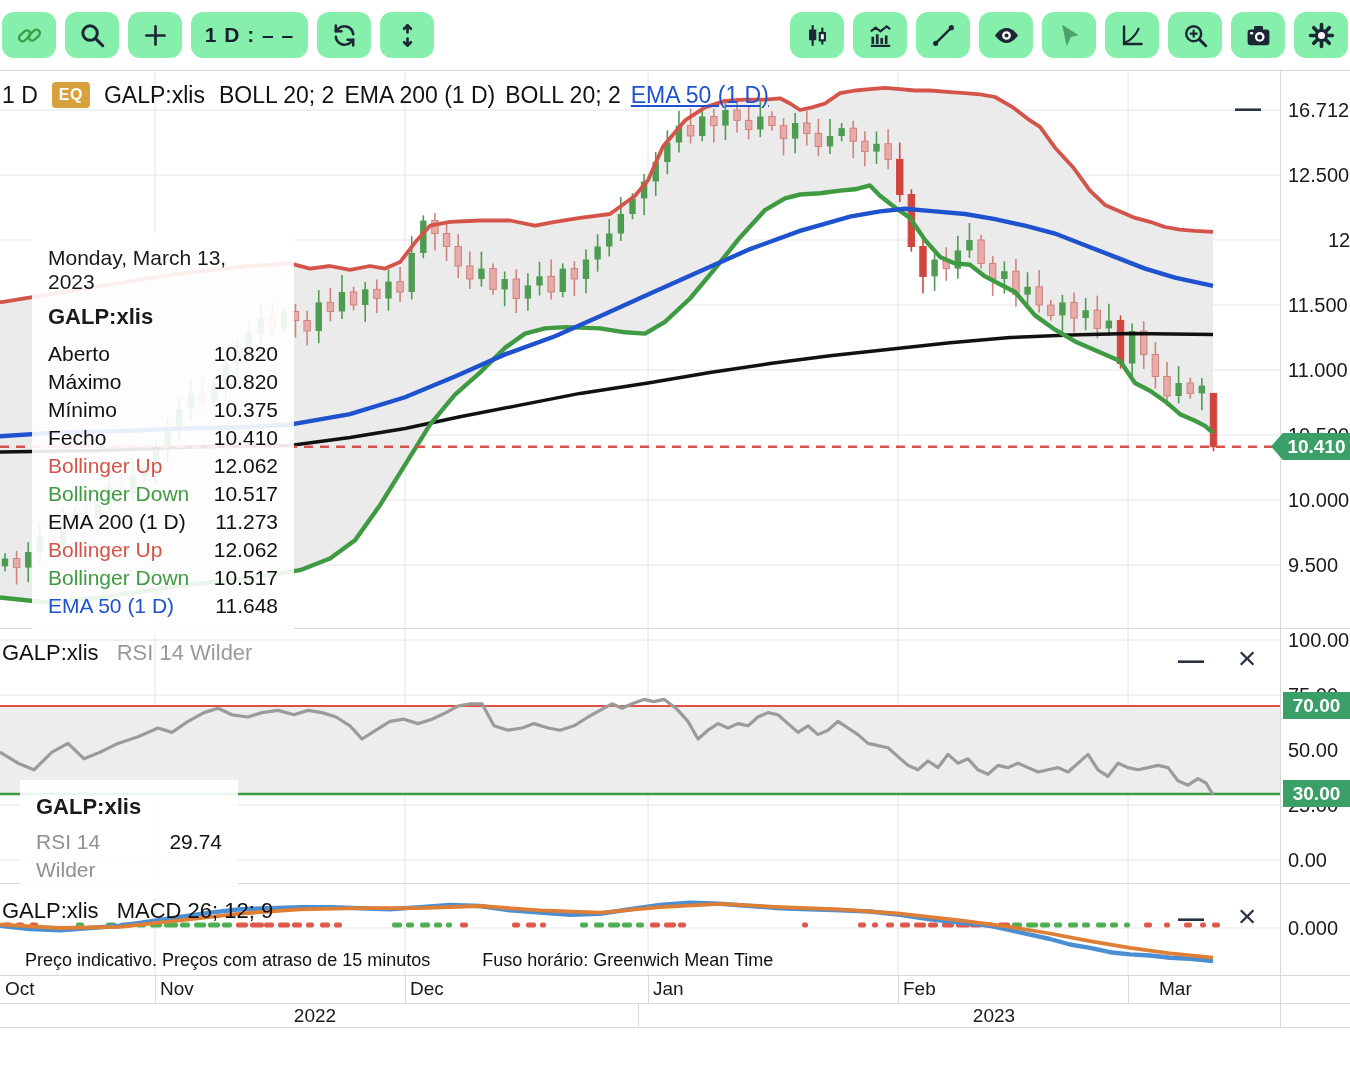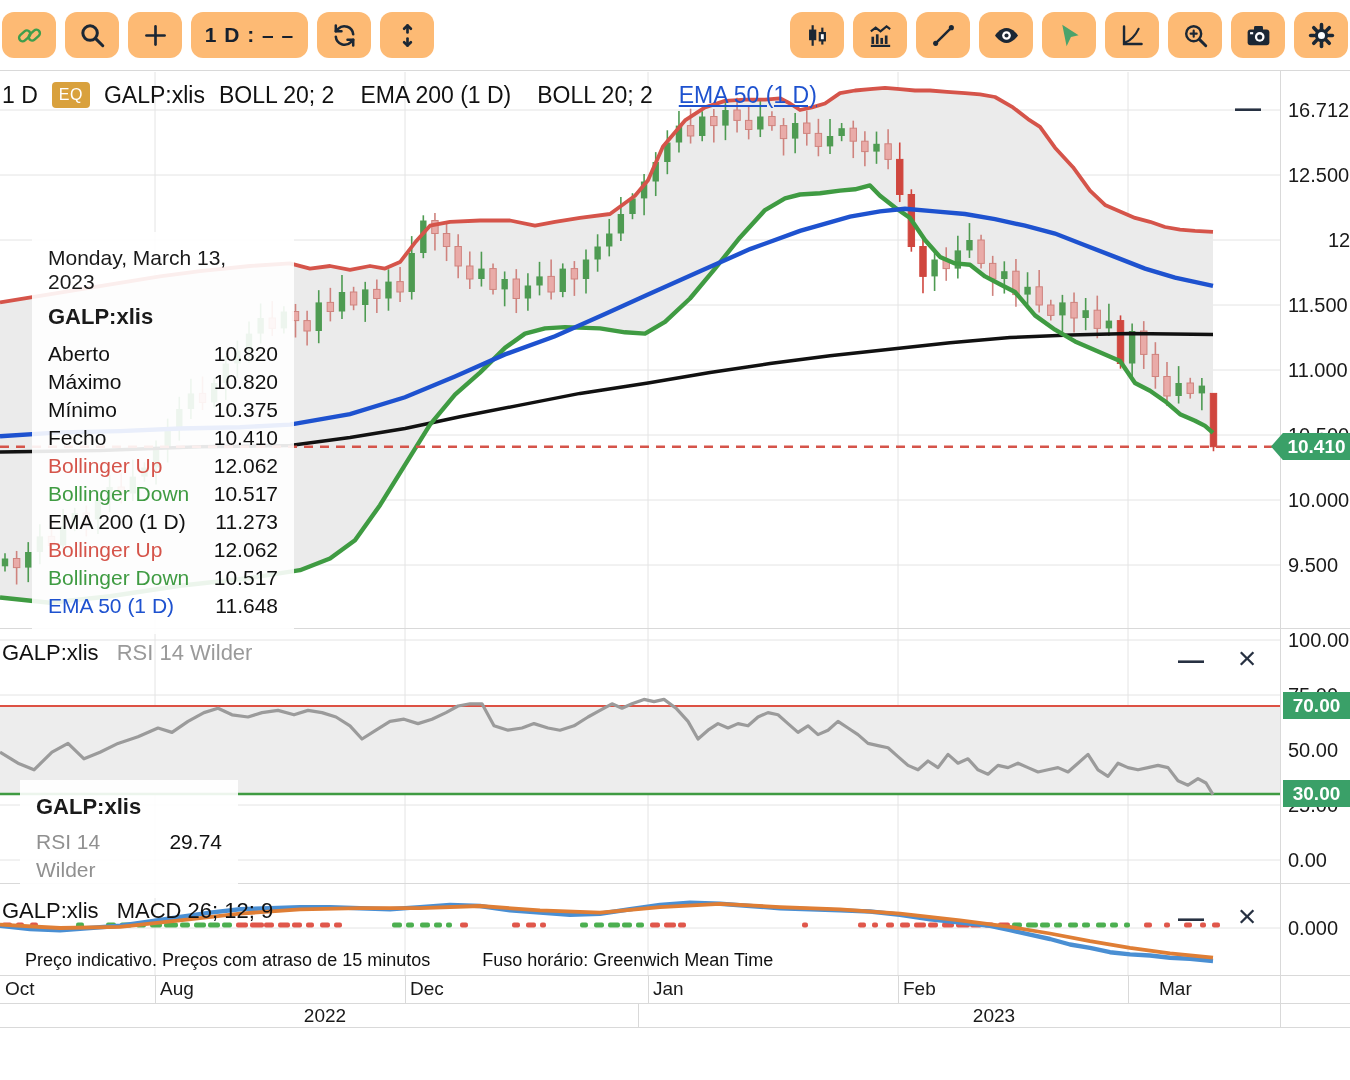--- a/index.html
+++ b/index.html
@@ -5,28 +5,28 @@
   * { box-sizing: border-box; margin: 0; padding: 0; }
   html,body { width:1350px; height:1080px; background:#fff; overflow:hidden; position:relative;
               font-family:"Liberation Sans", sans-serif; color:#1a1a1a; }
   svg.panel { position:absolute; left:0; }
   .grid { stroke:#e4e4e4; stroke-width:1; }
   .sep  { position:absolute; background:#d9d9d9; }
   
   #toolbar { position:absolute; left:0; top:0; width:1350px; height:70px; background:#fff; z-index:40; }
   .tb-group { position:absolute; top:12px; display:flex; gap:9px; }
   #tb-left { left:2px; } #tb-right { right:2px; }
-  .tb-btn { width:54px; height:46px; background:#fdba74; border-radius:12px;
+  .tb-btn { width:54px; height:46px; background:#86efac; border-radius:12px;
             display:flex; align-items:center; justify-content:center; }
   .tb-btn svg { width:29px; height:29px; }
   .tb-btn.wide { width:117px; font-size:21px; font-weight:600; color:#16202e; letter-spacing:1px; }
   
   #legend { position:absolute; left:2px; top:82px; height:26px; display:flex; align-items:center;
             gap:14px; font-size:23px; color:#111; z-index:20; white-space:nowrap;justify-content:space-between; }
-  .eq-badge { background:#d9a13d; color:#fff; font-size:16px; font-weight:normal; border-radius:4px;
+  .eq-badge { background:#d9a13d; color:#fff; font-size:16px; font-weight:bold; border-radius:4px;
               padding:4px 7px; letter-spacing:.5px; }
   .leg-blue { color:#1e52cf; text-decoration:underline; }
   
   .tooltip { position:absolute; background:rgba(255,255,255,0.9); z-index:25; padding:14px 16px; }
   #main-tooltip { left:32px; top:232px; width:262px; }
   .tt-date { font-size:21px; margin-bottom:10px; }
   .tt-symbol { font-size:22px; font-weight:bold; margin-bottom:10px; }
   .tt-row { display:flex; justify-content:space-between; font-size:21px; line-height:28px; }
   .tt-row.gap { margin-top:0px; }
   .tt-row .v { color:#111; }
@@ -522,21 +522,21 @@
 <div class="sep" style="left:0;top:883px;width:1350px;height:1px"></div>
 <div class="sep" style="left:0;top:975px;width:1350px;height:1px"></div>
 <div class="sep" style="left:0;top:1003px;width:1350px;height:1px"></div>
 <div class="sep" style="left:0;top:1027px;width:1350px;height:1px"></div>
 <div class="sep" style="left:1280px;top:71px;width:1px;height:956px"></div>
 
 <div id="legend">
   <span>1 D</span>
   <span class="eq-badge">EQ</span>
   <span>GALP:xlis</span>
-  <span id="legend-items" style="display:flex;gap:26px">
+  <span id="legend-items" style="display:flex;gap:10px">
       <span>BOLL 20; 2</span>
       <span>EMA 200 (1 D)</span>
       <span>BOLL 20; 2</span>
       <span class="leg-blue">EMA 50 (1 D)</span>
     </span>
 </div>
 <span class="win-btn min-btn" style="left:1233px;top:93px">—</span>
 
 <div id="main-tooltip" class="tooltip">
   <div class="tt-date">Monday, March 13, 2023</div>
@@ -621,26 +621,26 @@
 <div class="tick" style="top: 358px;">11.000</div>
 <div class="tick" style="top: 423px;">10.500</div>
 <div class="tick" style="top: 488px;">10.000</div>
 <div class="tick" style="top: 553px;">9.500</div>
 <div class="tick" style="top: 628px;">100.00</div>
 <div class="tick" style="top: 683px;">75.00</div>
 <div class="tick" style="top: 738px;">50.00</div>
 <div class="tick" style="top: 793px;">25.00</div>
 <div class="tick" style="top: 848px;">0.00</div>
 <div class="month-label" style="left: 5px;">Oct</div>
-<div class="month-label" style="left: 160px;">Aug</div>
+<div class="month-label" style="left: 160px;">Nov</div>
 <div class="month-label" style="left: 410px;">Dec</div>
 <div class="month-label" style="left: 653px;">Jan</div>
 <div class="month-label" style="left: 903px;">Feb</div>
 <div class="month-label" style="left: 1133px; margin-left: 26px;">Mar</div>
-<div class="year-label" style="left: 280px;">2022</div>
+<div class="year-label" style="left: 270px;">2022</div>
 <div class="year-label" style="left: 949px;">2023</div>
 <div class="vdiv" style="left: 155px; top: 975px; height: 28px;"></div>
 <div class="vdiv" style="left: 405px; top: 975px; height: 28px;"></div>
 <div class="vdiv" style="left: 648px; top: 975px; height: 28px;"></div>
 <div class="vdiv" style="left: 898px; top: 975px; height: 28px;"></div>
 <div class="vdiv" style="left: 1128px; top: 975px; height: 28px;"></div>
 <div class="vdiv" style="left: 638px; top: 1003px; height: 24px;"></div>
 <div id="price-badge" class="badge" style="top:433px">10.410</div>
 
 </body></html>

